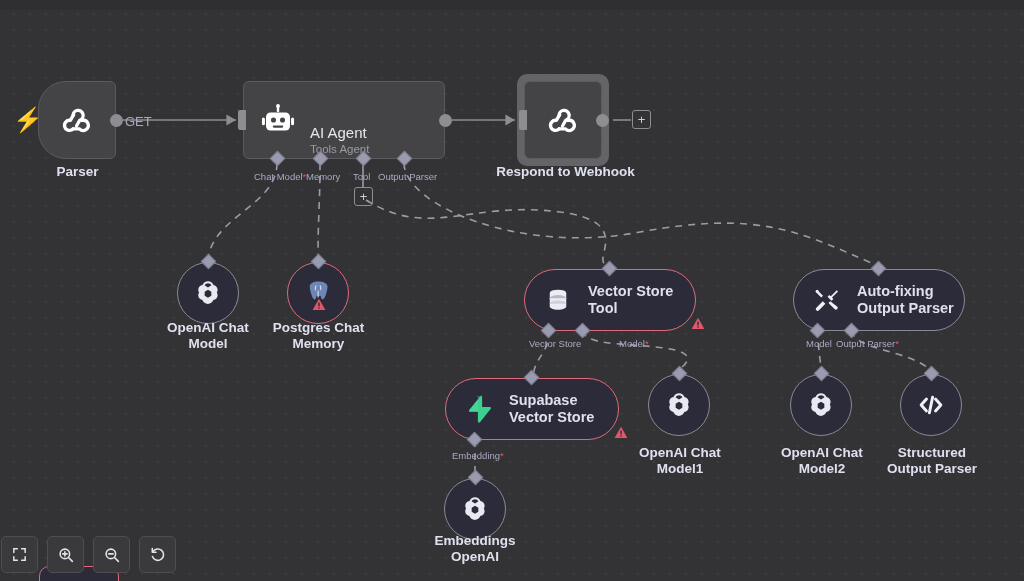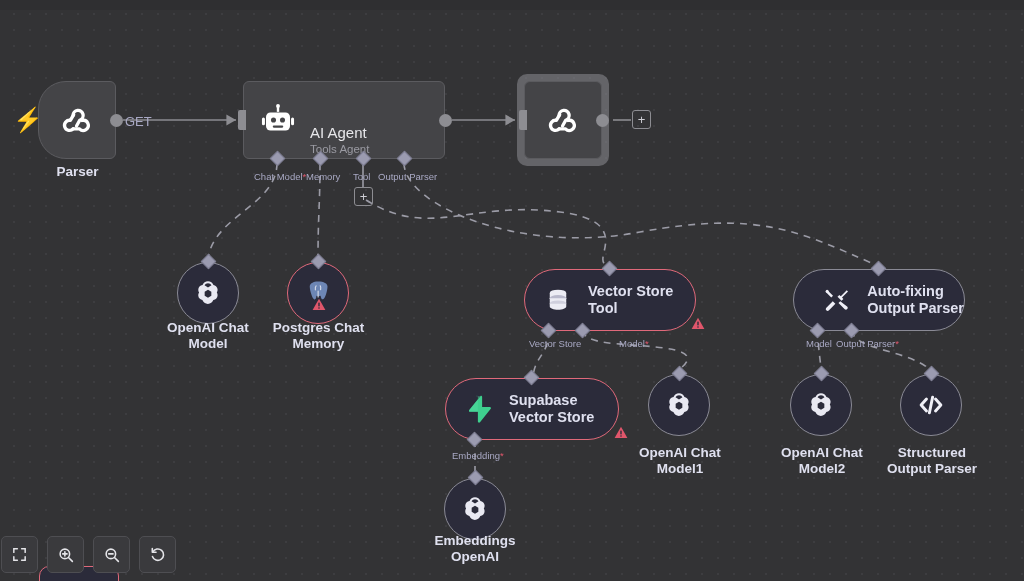--- a/index.html
+++ b/index.html
@@ -223,20 +223,21 @@
       <svg width="38" height="38" viewBox="0 0 24 24" class="icn">
         <g fill="none" stroke="#fff" stroke-width="2.1" stroke-linecap="round" stroke-linejoin="round">
           <path d="M9.5 9.2a3.2 3.2 0 1 1 4.2 3.0l-2.0 3.6"></path>
           <path d="M15.2 12.3a3.2 3.2 0 1 1 -1.6 5.3l-4.2 0"></path>
           <path d="M9.6 17.6a3.2 3.2 0 1 1 -1.8 -5.4l2.1 -3.6"></path>
         </g>
       </svg>
     </div>
     <div class="odot" style="left:72px; top:33px; z-index:2;"></div>
   </div>
+  <div class="nlabel" style="left:478px; top:164px; width:175px;">Respond to Webhook</div>
   <div class="plusbtn" style="left:632px; top:110px;">+</div>
 
   <div class="node" style="left:177px; top:262px;">
     <div class="circ">
       <svg width="32" height="32" viewBox="0 0 24 24" class="icn">
         <path d="M12 3.1c-1.9 0-3.5 1.2-4.1 2.9-1.8.2-3.2 1.7-3.2 3.6 0 .7.2 1.4.6 2-1 1.5-.8 3.6.6 4.8.5.5 1.2.8 1.9.9.6 1.7 2.2 2.9 4.1 2.9 1.9 0 3.5-1.2 4.1-2.9 1.8-.2 3.2-1.7 3.2-3.6 0-.7-.2-1.4-.6-2 1-1.5.8-3.6-.6-4.8-.5-.5-1.2-.8-1.9-.9C15.5 4.3 13.9 3.1 12 3.1zm0 1.6c1.1 0 2.1.6 2.6 1.5L12 7.8 9.4 6.2c.5-.9 1.5-1.5 2.6-1.5zM12 9.6l2.5 1.5v2.9L12 15.5l-2.5-1.5v-2.9L12 9.6z" fill="#e9e9f2"></path>
       </svg>
     </div>
     <div class="dia" style="left:26px; top:-6px;"></div>
   </div>
@@ -283,21 +284,21 @@
           <path d="M7 .8 13.4 12H.6z" fill="#e0566b"></path>
           <rect x="6.3" y="4.4" width="1.4" height="4" rx=".6" fill="#2b2b3a"></rect>
           <circle cx="7" cy="10" r=".8" fill="#2b2b3a"></circle>
         </svg>
     </div>
   </div>
   <div class="elab" style="left:529px; top:338px;">Vector Store</div>
   <div class="elab" style="left:574px; top:338px;margin-left:45px;"><span>Model</span><span class="req">*</span></div>
 
   <div class="node" style="left:793px; top:269px;">
-    <div class="pill" style="width:172px;justify-content:flex-end;">
+    <div class="pill" style="width:172px;">
       <svg width="30" height="30" viewBox="0 0 24 24" class="icn">
         <g fill="#f0f0f7">
           <path d="M4.4 4.2 3 5.6l4.4 4.4 1.4-1.4z"></path>
           <path d="M14.6 13 13.2 14.4l5 5a1.5 1.5 0 0 0 2.1-2.1z"></path>
           <path d="M19.8 4.2 15 9l-1.1-1.1-1.5 1.5 3.2 3.2 1.5-1.5-1.1-1.1 4.8-4.8z"></path>
           <path d="M8.6 13 3.3 18.3a1.5 1.5 0 0 0 2.1 2.1L10.7 15z"></path>
           <circle cx="4.1" cy="4.9" r="1.2"></circle>
         </g>
       </svg>
       <div class="ptxt" style="white-space:pre-line;">Auto-fixing

